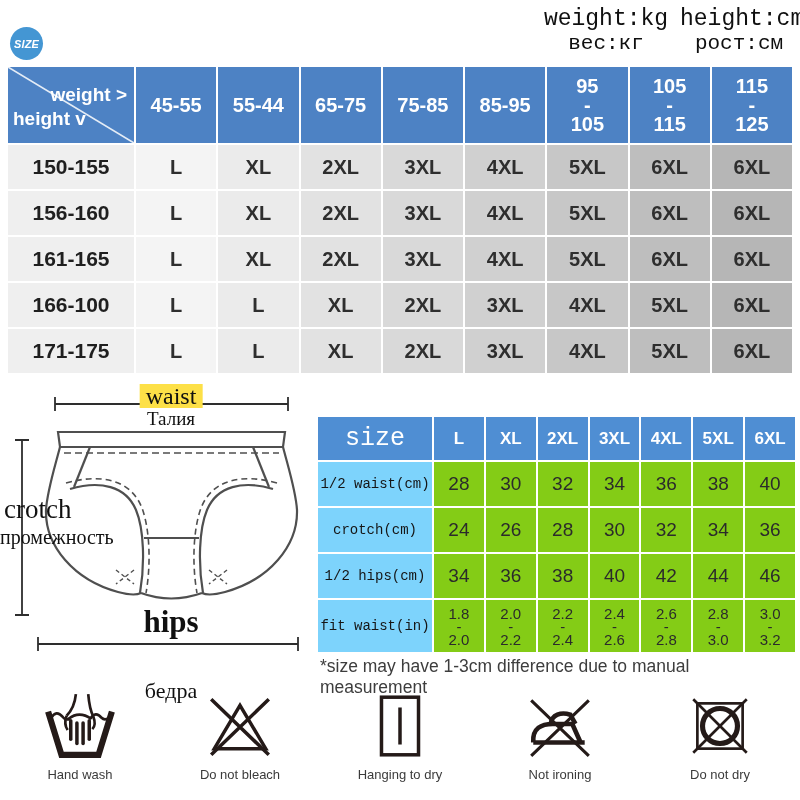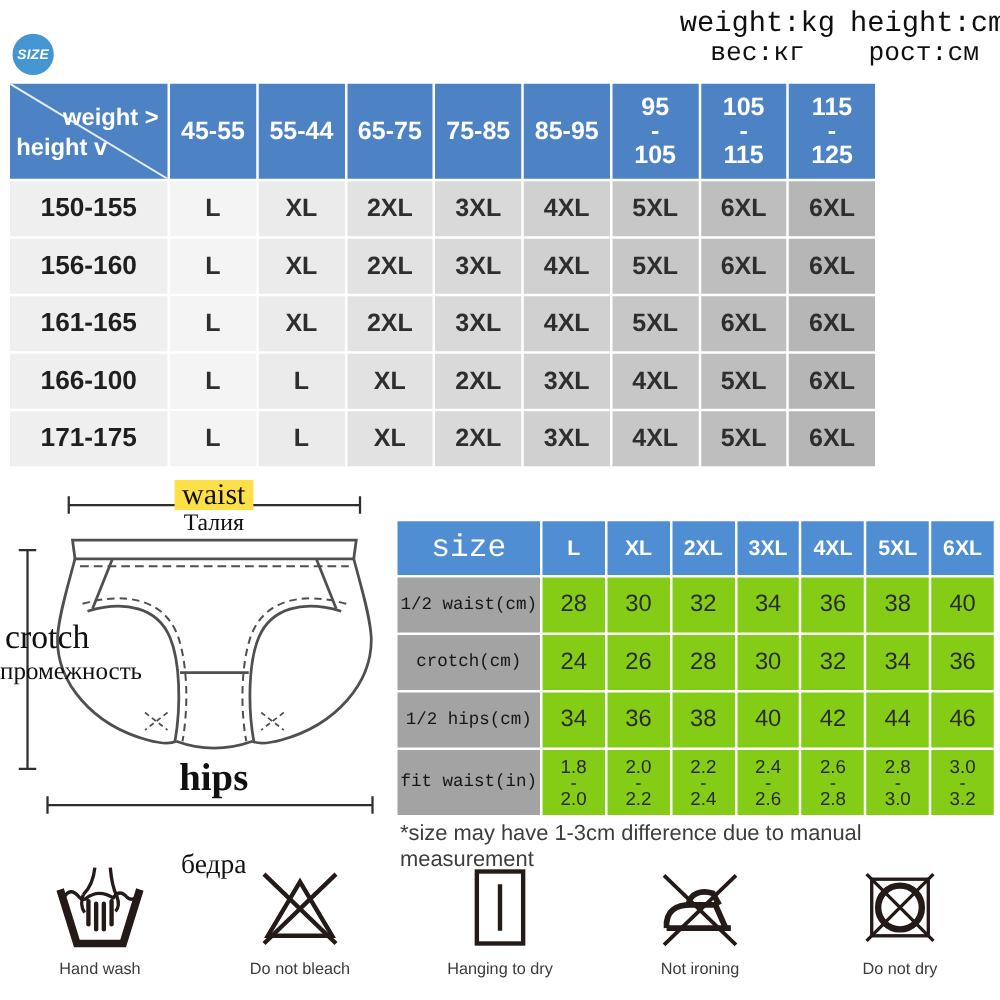--- a/index.html
+++ b/index.html
@@ -11,21 +11,21 @@
     background:#4496d3;color:#fff;display:flex;align-items:center;justify-content:center;
     font-size:11px;font-weight:bold;font-style:italic;letter-spacing:.2px;}
   .unit-block{position:absolute;top:6px;text-align:center;
     font-family:"Liberation Mono",monospace;color:#0f0f0f;}
   .unit-block .en{font-size:23px;line-height:26px;}
   .unit-block .ru{font-size:21px;line-height:24px;}
   #unit-weight{left:540px;width:132px;}
   #unit-height{left:680px;width:118px;}
 
   
-  .chart{position:absolute;left:8px;top:67px;width:692px;display:grid;
+  .chart{position:absolute;left:8px;top:67px;width:784px;display:grid;
     grid-template-columns:126px repeat(8,1fr);
     grid-template-rows:76px repeat(5,44px);gap:2px;}
   .chart .cell{display:flex;align-items:center;justify-content:center;text-align:center;}
   .hdr{background:#4d82c4;color:#fff;font-size:20px;font-weight:600;
        white-space:pre-line;line-height:19px;}
   .corner{background:#4d82c4;position:relative;}
   .corner svg{position:absolute;inset:0;width:100%;height:100%;}
   .corner .c-top{position:absolute;right:7px;top:17px;color:#fff;font-size:19px;font-weight:700;}
   .corner .c-bottom{position:absolute;left:5px;bottom:13px;color:#fff;font-size:19px;font-weight:700;}
   .hrow{background:#efefef;font-size:21px;font-weight:600;color:#1f1f1f;}
@@ -45,21 +45,21 @@
   .lbl-hips-en{left:171px;top:606px;transform:translateX(-50%);font-size:31px;font-weight:600;line-height:32px;}
   .lbl-hips-ru{left:171px;top:678px;transform:translateX(-50%);font-size:22px;}
 
   
   .mtable{position:absolute;left:318px;top:417px;width:477px;display:grid;
     grid-template-columns:114px repeat(7,1fr);
     grid-template-rows:43px 44px 44px 44px 52px;gap:2px;}
   .mtable .cell{display:flex;align-items:center;justify-content:center;text-align:center;}
   .m-hdr{background:#4f8ed3;color:#fff;font-size:17px;font-weight:700;}
   .m-hdr-size{background:#4f8ed3;color:#fff;font-family:"Liberation Mono",monospace;font-size:25px;}
-  .m-lbl{background:#a3a3a3;font-family:"Liberation Mono",monospace;font-size:14px;color:#151515;}
+  .m-lbl{background:#7dd3fc;font-family:"Liberation Mono",monospace;font-size:14px;color:#151515;}
   .m-val{background:#84cc16;font-size:19px;color:#2b2b2b;}
   .m-range{white-space:pre-line;font-size:15px;line-height:13px;}
 
   .note{position:absolute;left:320px;top:656px;width:478px;font-size:17.5px;
     color:#3d3d3d;font-weight:500;}
 
   
   .care-row{position:absolute;left:0;top:690px;width:800px;display:flex;}
   .care-item{width:160px;display:flex;flex-direction:column;align-items:center;}
   .care-item svg{width:72px;height:72px;}

